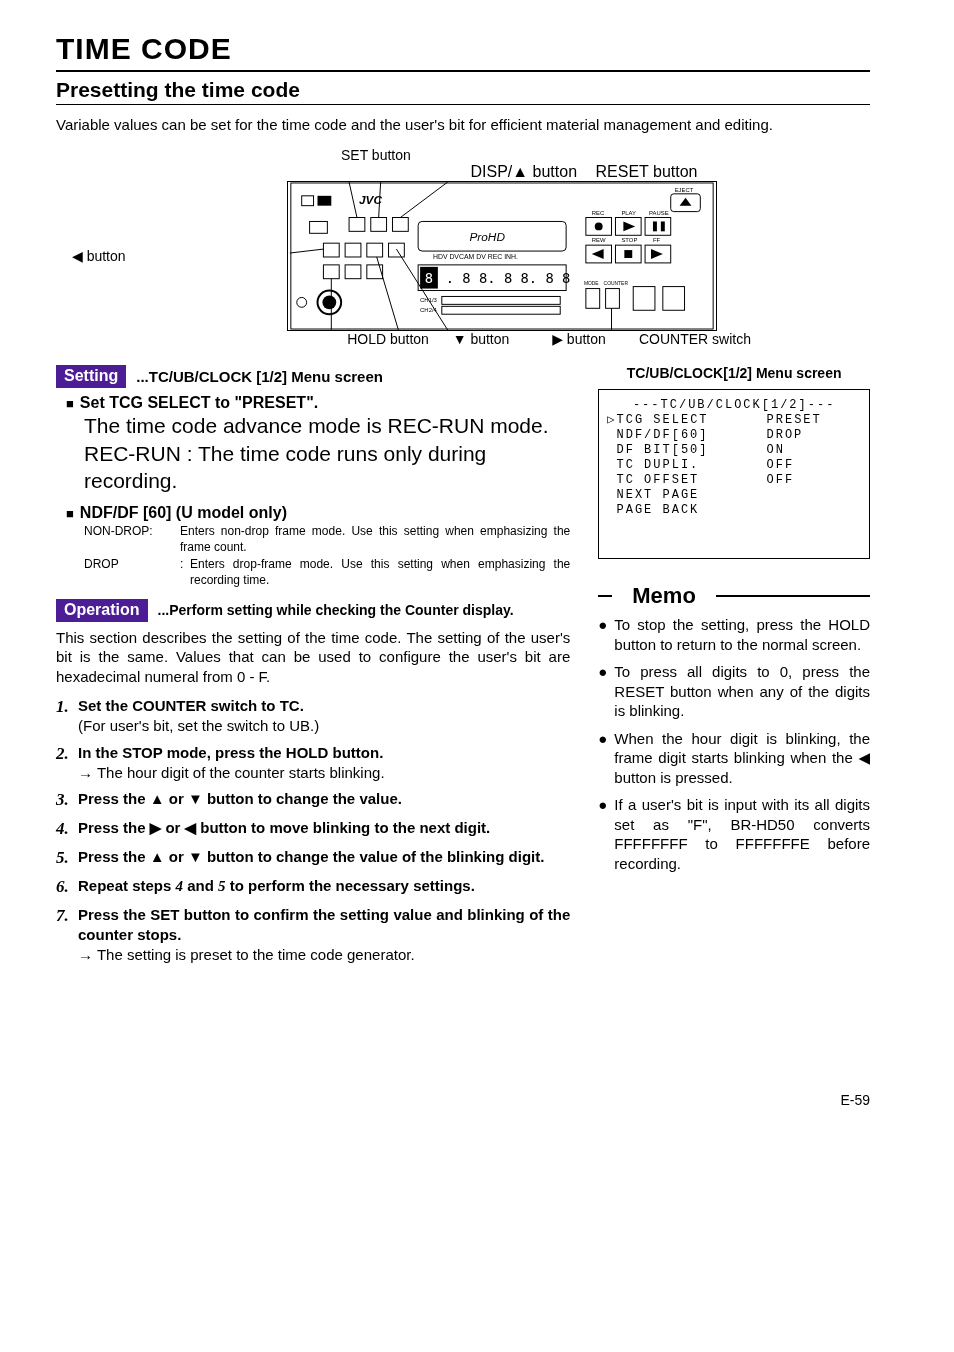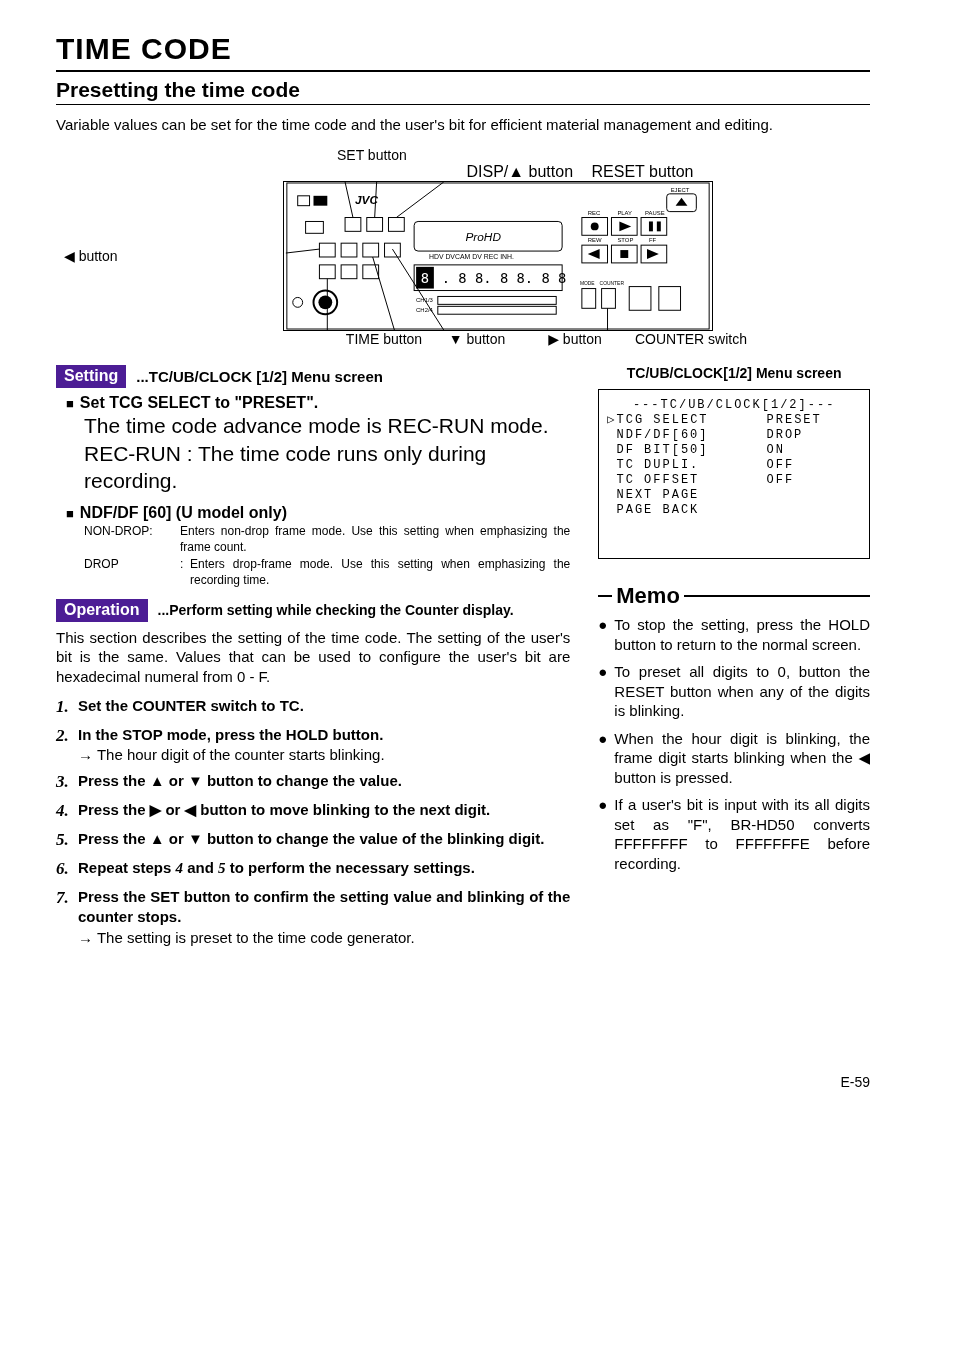--- a/index.html
+++ b/index.html
@@ -3,21 +3,21 @@
 <meta charset="utf-8">
 <style>
   * { box-sizing: border-box; margin: 0; padding: 0; }
   html, body { width: 954px; background: #fff; font-family: Arial, Helvetica, sans-serif; color: #000; }
   .page { padding: 32px 84px 40px 56px; }
   h1 { font-size: 30px; font-weight: 900; letter-spacing: 1px; margin-bottom: 4px; font-family: Arial Black, Arial, sans-serif; }
   .rule-heavy { border: 0; border-top: 2px solid #000; margin-bottom: 6px; }
   .rule-thin { border: 0; border-top: 1px solid #000; margin-top: 2px; margin-bottom: 10px; }
   h2.sub { font-size: 21px; font-weight: 900; margin-bottom: 2px; font-family: Arial Black, Arial, sans-serif; }
   p.intro { font-size: 15px; line-height: 1.35; margin-bottom: 12px; text-align: justify; }
-  .diagram-wrap { text-align: center; margin: 6px 0 18px 8px; }
+  .diagram-wrap { text-align: center; margin: 6px 0 18px 16px; }
   .columns { display: flex; gap: 28px; }
   .col-left { width: 530px; }
   .col-right { width: 280px; }
   .tag { background: #4c1d95; color: #fff; font-weight: bold; padding: 2px 8px 3px 8px; font-size: 16px; display: inline-block; }
   .tag-line { display: flex; align-items: center; gap: 10px; margin-bottom: 6px; }
   .tag-text { font-weight: bold; font-size: 15px; }
   .bullet-block { margin-left: 10px; margin-bottom: 10px; }
   .bullet-head { font-weight: bold; font-size: 16px; display: flex; align-items: center; gap: 6px; }
   .bullet-head .sq { font-size: 13px; }
   .bullet-body { margin-left: 18px; font-size: 21px; line-height: 1.3; }
@@ -29,21 +29,21 @@
   ol.steps { list-style: none; margin-left: 0; }
   ol.steps > li { display: flex; font-size: 15px; line-height: 1.35; margin-bottom: 6px; text-align: justify; }
   ol.steps .num { font-style: italic; font-weight: bold; font-size: 17px; width: 22px; flex: none; font-family: "Times New Roman", serif; }
   ol.steps .body { flex: 1; }
   ol.steps .body .lead { font-weight: bold; }
   ol.steps .body .sub { font-weight: normal; display: block; margin-top: 0; }
   .menu-caption { font-weight: bold; font-size: 14px; text-align: center; margin-bottom: 8px; }
   .menu-box { border: 1px solid #000; padding: 8px 8px 40px 8px; font-family: "Courier New", monospace; font-size: 12px; letter-spacing: 2px; line-height: 1.25; white-space: pre; overflow: hidden; }
   .menu-row { display: flex; }
   .menu-row .k { width: 150px; }
-  .memo-head { display: flex; align-items: center; gap: 4px; margin: 24px 0 6px 0; }
+  .memo-head { display: flex; align-items: center; gap: 20px; margin: 24px 0 6px 0; }
   .memo-head .dash { height: 2px; background: #000; }
   .memo-head .d1 { width: 14px; }
   .memo-head .d2 { flex: 1; }
   .memo-head .t { font-size: 22px; font-weight: bold; }
   ul.memo { list-style: none; }
   ul.memo li { display: flex; font-size: 15px; line-height: 1.3; margin-bottom: 8px; text-align: justify; }
   ul.memo .dot { width: 16px; flex: none; }
   ul.memo .txt { flex: 1; }
   .pageno { text-align: right; font-size: 14px; margin-top: 120px; }
   svg.device { border:1px solid #000; background:#fff; display:block; margin:0 auto; }
@@ -147,21 +147,21 @@
         <line x1="0" y1="72" x2="34" y2="68" stroke="#000"></line>
         <line x1="42" y1="150" x2="42" y2="98" stroke="#000"></line>
         <line x1="110" y1="150" x2="88" y2="76" stroke="#000"></line>
         <line x1="160" y1="150" x2="108" y2="68" stroke="#000"></line>
         <line x1="326" y1="150" x2="326" y2="128" stroke="#000"></line>
       </svg>
     </div>
 
     <div style="width:640px;margin:0 auto;display:flex;font-size:14px;">
       <span style="width:182px;"></span>
-      <span style="width:110px;">TIME button</span>
+      <span style="width:110px;">HOLD button</span>
       <span style="width:76px;">▼ button</span>
       <span style="width:120px;">▶ button</span>
       <span>COUNTER switch</span>
     </div>
   </div>
 
   <div class="columns">
 
     <div class="col-left">
 
@@ -202,21 +202,21 @@
         <span class="tag">Operation</span>
         <span class="tag-text" style="font-size:14px;">...Perform setting while checking the Counter display.</span>
       </div>
 
       <p class="op-intro">This section describes the setting of the time code. The setting of the user's bit is the same. Values that can be used to configure the user's bit are hexadecimal numeral from 0 - F.</p>
 
       <ol class="steps">
         <li>
           <span class="num">1.</span>
           <span class="body"><span class="lead">Set the COUNTER switch to TC.</span>
-          </span>
+          <span class="sub">(For user's bit, set the switch to UB.)</span></span>
         </li>
         <li>
           <span class="num">2.</span>
           <span class="body"><span class="lead">In the STOP mode, press the HOLD button.</span>
           <span class="sub">→ The hour digit of the counter starts blinking.</span></span>
         </li>
         <li>
           <span class="num">3.</span>
           <span class="body"><span class="lead">Press the ▲ or ▼ button to change the value.</span></span>
         </li>
@@ -251,21 +251,21 @@
         <span class="t">Memo</span>
         <span class="dash d2"></span>
       </div>
       <ul class="memo">
         <li>
             <span class="dot">●</span>
             <span class="txt">To stop the setting, press the HOLD button to return to the normal screen.</span>
           </li>
         <li>
             <span class="dot">●</span>
-            <span class="txt">To preset all digits to 0, button the RESET button when any of the digits is blinking.</span>
+            <span class="txt">To press all digits to 0, press the RESET button when any of the digits is blinking.</span>
           </li>
         <li>
             <span class="dot">●</span>
             <span class="txt">When the hour digit is blinking, the frame digit starts blinking when the ◀ button is pressed.</span>
           </li>
         <li>
             <span class="dot">●</span>
             <span class="txt">If a user's bit is input with its all digits set as "F", BR-HD50 converts FFFFFFFF to FFFFFFFE before recording.</span>
           </li>
       </ul>

